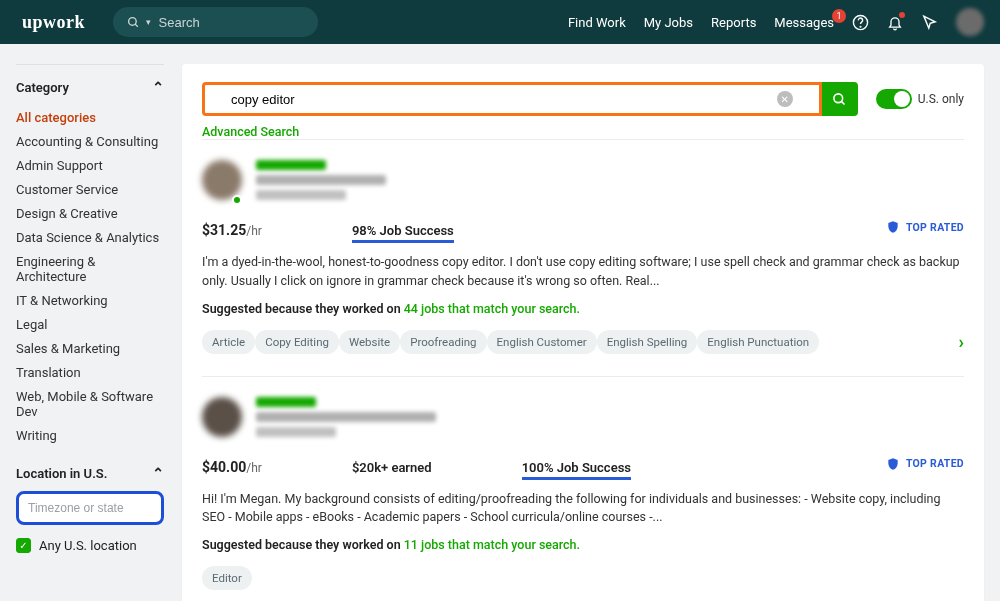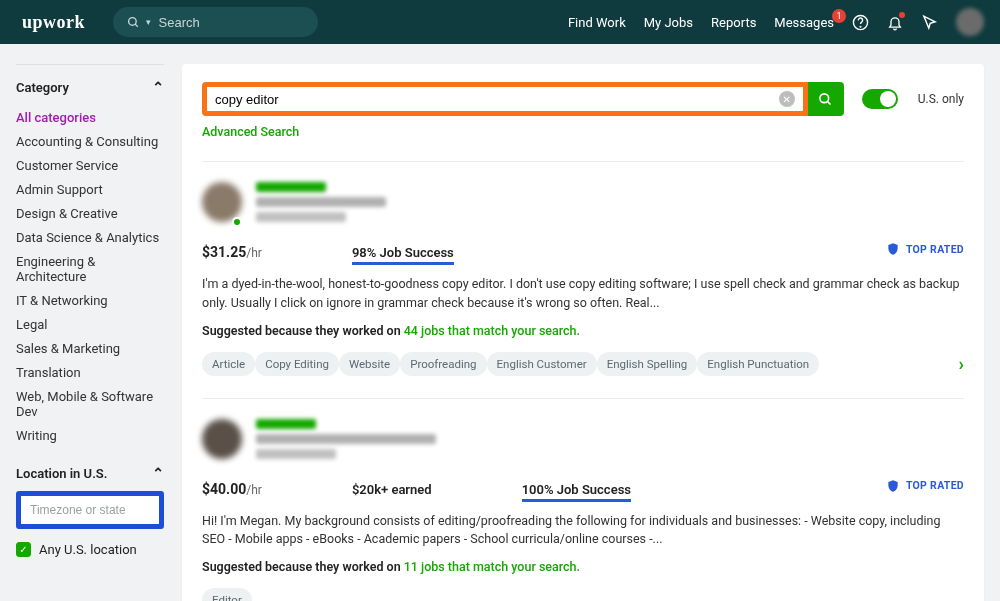--- a/index.html
+++ b/index.html
@@ -27,37 +27,37 @@
   .main { flex:1; background:#fff; border-radius:4px; box-shadow:0 1px 2px rgba(0,0,0,.06); padding:18px 20px 0 20px; }
 
   
   .side h4 { font-size:16px; font-weight:600; margin-bottom:14px; }
   .side hr { border:none; border-top:1px solid #e0e0e0; margin:0 0 14px 0; }
   .filter-sec { margin-bottom:18px; }
   .filter-head { display:flex; justify-content:space-between; align-items:center; font-weight:600; font-size:13px; margin-bottom:10px; cursor:pointer; }
   .filter-head .chev { font-size:14px; }
   .cat-list { list-style:none; }
   .cat-list li { padding:4.5px 0; font-size:13px; color:#333; cursor:pointer; }
-  .cat-list li.sel { color:#a21caf; font-weight:500; }
-  .loc-input { width:100%; border:5px solid #1d4ed8; border-radius:3px; padding:7px 9px; font-size:12px; margin-bottom:10px; }
+  .cat-list li.sel { color:#c2410c; font-weight:500; }
+  .loc-input { width:100%; border:3px solid #1d4ed8; border-radius:8px; padding:7px 9px; font-size:12px; margin-bottom:10px; }
   .loc-input::placeholder { color:#9aa0a6; }
   .chk-row { display:flex; align-items:center; gap:8px; font-size:13px; padding:3px 0; }
   .chk { width:15px; height:15px; border-radius:3px; border:1.5px solid #14a800; background:#14a800; display:flex; align-items:center; justify-content:center; color:#fff; font-size:10px; }
 
   
   .searchrow { display:flex; align-items:center; gap:10px; margin-bottom:8px; }
-  .searchbox { flex:1; display:flex; align-items:center; border:5px solid #f97316; border-radius:4px 0 0 4px; height:34px; padding:0 8px; }
+  .searchbox { flex:1; display:flex; align-items:center; border:3px solid #f97316; border-radius:4px 0 0 4px; height:34px; padding:0 26px; }
   .searchbox input { flex:1; border:none; outline:none; font-size:13px; }
   .clear-x { width:16px; height:16px; border-radius:50%; background:#bdbdbd; color:#fff; display:flex; align-items:center; justify-content:center; font-size:10px; cursor:pointer; }
   .search-btn { background:#14a800; width:36px; height:34px; border-radius:0 4px 4px 0; display:flex; align-items:center; justify-content:center; cursor:pointer; margin-left:-10px; }
-  .toggle-wrap { display:flex; align-items:center; gap:20px; margin-left:8px; }
+  .toggle-wrap { display:flex; align-items:center; gap:6px; margin-left:8px; }
   .toggle { width:36px; height:20px; background:#14a800; border-radius:20px; position:relative; cursor:pointer; }
   .toggle::after { content:""; position:absolute; right:2px; top:2px; width:16px; height:16px; background:#fff; border-radius:50%; }
   .toggle-label { font-size:12px; color:#333; }
-  .adv { color:#14a800; font-size:12.5px; font-weight:500; cursor:pointer; margin-bottom:22px; display:inline-block; }
+  .adv { color:#14a800; font-size:12.5px; font-weight:500; cursor:pointer; display:inline-block; }
 
   
   .card { border-top:1px solid #ececec; padding:20px 0 22px 0; position:relative; }
   .card-head { display:flex; gap:14px; margin-bottom:14px; }
   .avatar-wrap { position:relative; }
   .avatar { width:40px; height:40px; border-radius:50%; background:#8a7a6a; filter:blur(3px); }
   .online-dot { position:absolute; bottom:0; right:0; width:10px; height:10px; background:#14a800; border:2px solid #fff; border-radius:50%; }
   .card-title-block .blur-line { height:10px; border-radius:2px; margin-bottom:5px; filter:blur(2px); }
   .bl-green { background:#14a800; width:70px; }
   .bl-grey1 { background:#b0b0b0; width:130px; }
@@ -129,22 +129,22 @@
   <aside class="side">
     <hr>
     <div class="filter-sec">
       <div class="filter-head">
         <span>Category</span>
           <span class="chev">⌃</span>
       </div>
       <ul class="cat-list">
         <li class="sel">All categories</li>
         <li>Accounting &amp; Consulting</li>
+        <li>Admin Support</li>
         <li>Customer Service</li>
-        <li>Admin Support</li>
         <li>Design &amp; Creative</li>
         <li>Data Science &amp; Analytics</li>
         <li>Engineering &amp; Architecture</li>
         <li>IT &amp; Networking</li>
         <li>Legal</li>
         <li>Sales &amp; Marketing</li>
         <li>Translation</li>
         <li>Web, Mobile &amp; Software Dev</li>
         <li>Writing</li>
       </ul>

